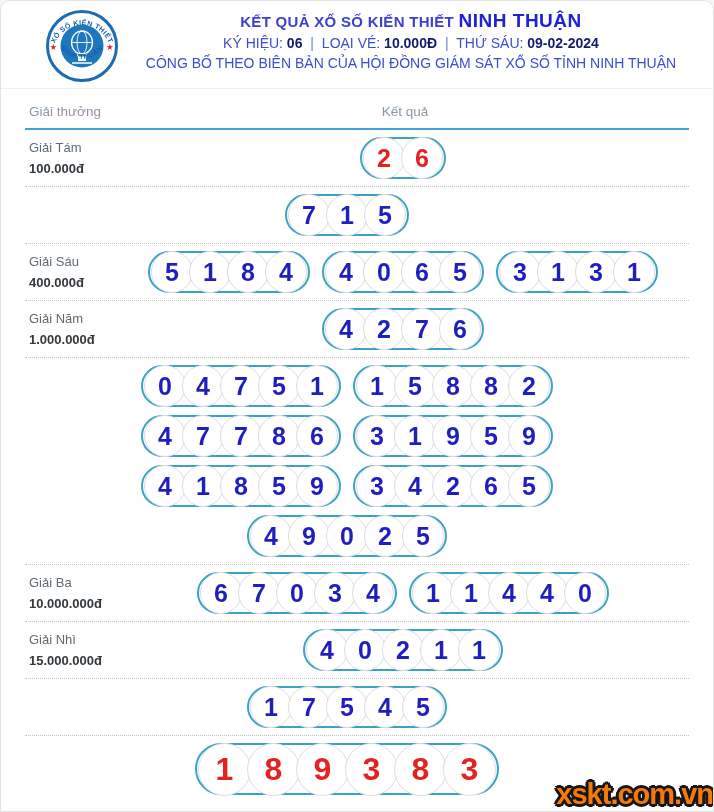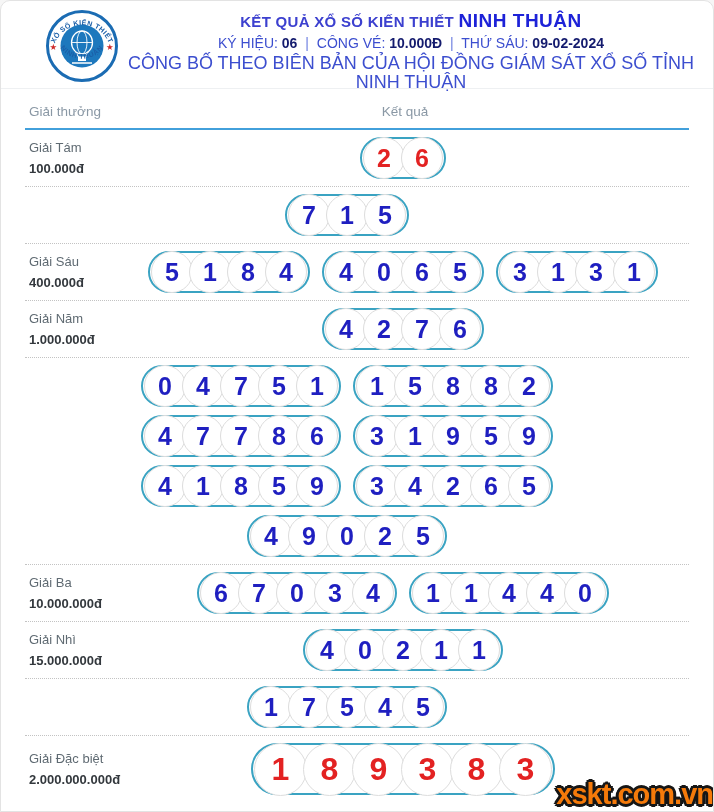--- a/index.html
+++ b/index.html
@@ -10,21 +10,21 @@
   }
   
   .header{height:88px;box-sizing:border-box;padding:9px 10px 0 118px;
     text-align:center;border-bottom:1px solid #eef0f2;position:relative;}
   .logo{position:absolute;left:44px;top:8px;width:74px;height:74px;}
   .h-line1{font-size:15px;font-weight:bold;color:#3c40cf;letter-spacing:.3px;line-height:22px;}
   .h-line1 .province{font-size:19px;font-weight:bold;color:#1d22d8;letter-spacing:.5px;}
   .h-line2{font-size:14px;color:#3c4ecf;line-height:21px;}
   .h-line2 .val{font-weight:bold;color:#141b6e;}
   .h-line2 .sep{color:#6d7fe0;padding:0 4px;}
-  .h-line3{font-size:18px;color:#3c4ecf;line-height:19px;}
+  .h-line3{font-size:14px;color:#3c4ecf;line-height:19px;}
   
   .thead{margin:0 24px;display:flex;align-items:flex-end;
     padding:15px 0 9px 4px;border-bottom:2px solid #42a0db;
     color:#8a98a5;font-size:13.5px;}
   .thead .col-prize{width:112px;}
   .thead .col-result{flex:1;text-align:center;padding-right:20px;}
   .row{margin:0 24px;display:flex;align-items:center;padding:7px 0;
     border-top:1px dotted #c3c3c3;}
   .row:first-child{border-top:none;}
   .label{width:112px;flex-shrink:0;padding-left:4px;box-sizing:border-box;}
@@ -78,21 +78,21 @@
 
     <div class="h-line1">
       <span>KẾT QUẢ XỔ SỐ KIẾN THIẾT</span>
       <span class="province">NINH THUẬN</span>
     </div>
 
     <div class="h-line2">
       <span>KÝ HIỆU:</span>
       <span class="val">06</span>
       <span class="sep">|</span>
-      <span>CÔNG VÉ:</span>
+      <span>LOẠI VÉ:</span>
       <span class="val">10.000Đ</span>
       <span class="sep">|</span>
       <span>THỨ SÁU:</span>
       <span class="val">09-02-2024</span>
     </div>
 
     <div class="h-line3">CÔNG BỐ THEO BIÊN BẢN CỦA HỘI ĐỒNG GIÁM SÁT XỔ SỐ TỈNH NINH THUẬN</div>
   </div>
 
   <div class="thead">
@@ -279,24 +279,20 @@
               <span class="circle" style="color: rgb(31, 31, 192);">1</span>
               <span class="circle" style="color: rgb(31, 31, 192);">7</span>
               <span class="circle" style="color: rgb(31, 31, 192);">5</span>
               <span class="circle" style="color: rgb(31, 31, 192);">4</span>
               <span class="circle" style="color: rgb(31, 31, 192);">5</span>
             </span>
           </div>
         </div>
       </div>
       <div class="row special">
-        <div class="label">
-          <div class="p-name">Giải Đặc biệt</div>
-          <div class="p-amount">2.000.000.000đ</div>
-        </div>
         <div class="results">
           <div class="pill-line">
             <span class="pill" style="border-color: rgb(58, 163, 194);">
               <span class="circle" style="color: rgb(227, 34, 34);">1</span>
               <span class="circle" style="color: rgb(227, 34, 34);">8</span>
               <span class="circle" style="color: rgb(227, 34, 34);">9</span>
               <span class="circle" style="color: rgb(227, 34, 34);">3</span>
               <span class="circle" style="color: rgb(227, 34, 34);">8</span>
               <span class="circle" style="color: rgb(227, 34, 34);">3</span>
             </span>

